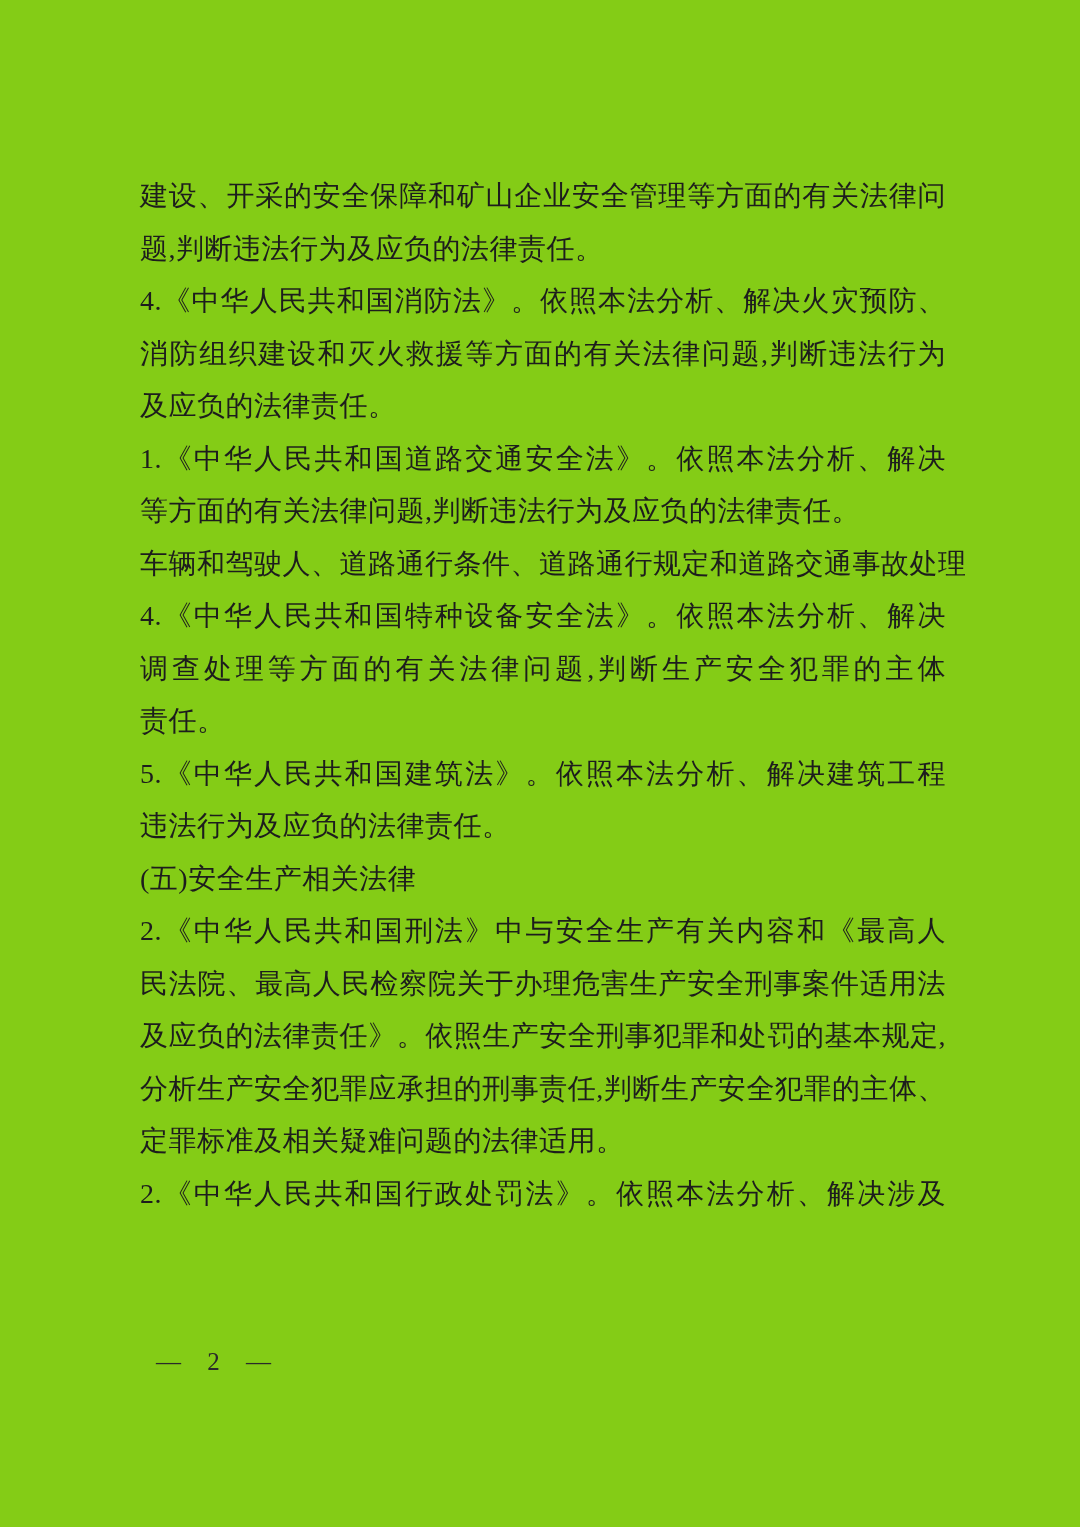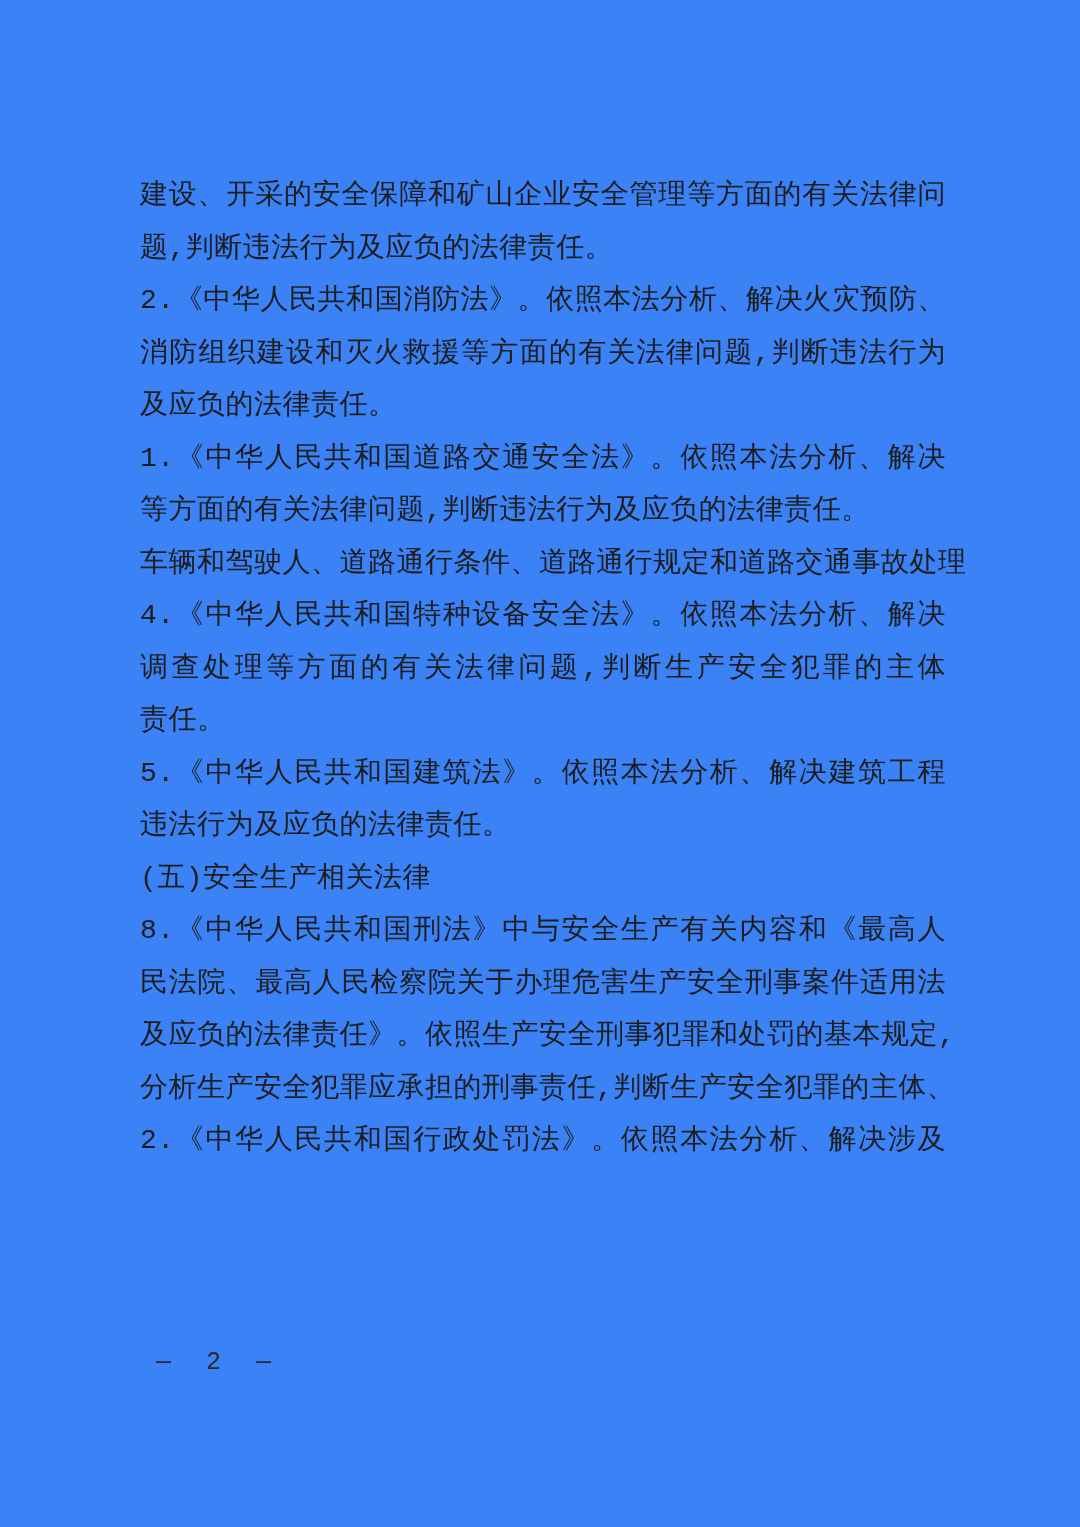--- a/index.html
+++ b/index.html
@@ -4,23 +4,23 @@
 <style>
   html, body {
     margin: 0;
     padding: 0;
     background: #ffffff;
   }
   .page {
     position: relative;
     width: 1080px;
     height: 1527px;
-    background: #3b82f6;
+    background: #84cc16;
     overflow: hidden;
-    font-family: Liberation Mono, monospace;
+    font-family: Liberation Serif, serif;
     color: #1d1d1d;
   }
   .content {
     position: absolute;
     left: 140px;
     top: 170px;
     width: 806px;
   }
   .para {
     margin: 0;
@@ -52,41 +52,42 @@
   }
 </style>
 </head>
 <body>
 
 <div class="page">
   <div class="content" id="doc-body">
       <div class="line">建设、开采的安全保障和矿山企业安全管理等方面的有关法律问</div>
       <div class="line last">题,判断违法行为及应负的法律责任。</div>
       <div class="para"></div>
-      <div class="line">2.《中华人民共和国消防法》。依照本法分析、解决火灾预防、</div>
+      <div class="line">4.《中华人民共和国消防法》。依照本法分析、解决火灾预防、</div>
       <div class="line">消防组织建设和灭火救援等方面的有关法律问题,判断违法行为</div>
       <div class="line last">及应负的法律责任。</div>
       <div class="para indent"></div>
       <div class="line">1.《中华人民共和国道路交通安全法》。依照本法分析、解决</div>
       <div class="line last">等方面的有关法律问题,判断违法行为及应负的法律责任。</div>
       <div class="line">车辆和驾驶人、道路通行条件、道路通行规定和道路交通事故处理</div>
       <div class="para indent"></div>
       <div class="line">4.《中华人民共和国特种设备安全法》。依照本法分析、解决</div>
       <div class="line">调查处理等方面的有关法律问题,判断生产安全犯罪的主体</div>
       <div class="line last">责任。</div>
       <div class="para indent"></div>
       <div class="line">5.《中华人民共和国建筑法》。依照本法分析、解决建筑工程</div>
       <div class="line last">违法行为及应负的法律责任。</div>
       <div class="para indent"></div>
       <div class="line last">(五)安全生产相关法律</div>
       <div class="para indent heading"></div>
-      <div class="line">8.《中华人民共和国刑法》中与安全生产有关内容和《最高人</div>
+      <div class="line">2.《中华人民共和国刑法》中与安全生产有关内容和《最高人</div>
       <div class="line">民法院、最高人民检察院关于办理危害生产安全刑事案件适用法</div>
       <div class="line">及应负的法律责任》。依照生产安全刑事犯罪和处罚的基本规定,</div>
       <div class="line">分析生产安全犯罪应承担的刑事责任,判断生产安全犯罪的主体、</div>
+      <div class="line last">定罪标准及相关疑难问题的法律适用。</div>
       <div class="para indent"></div>
       <div class="line">2.《中华人民共和国行政处罚法》。依照本法分析、解决涉及</div>
       <div class="para indent"></div>
     </div>
   <div class="footer">
     <span>— 2 —</span>
   </div>
 </div>
 
 </body></html>

